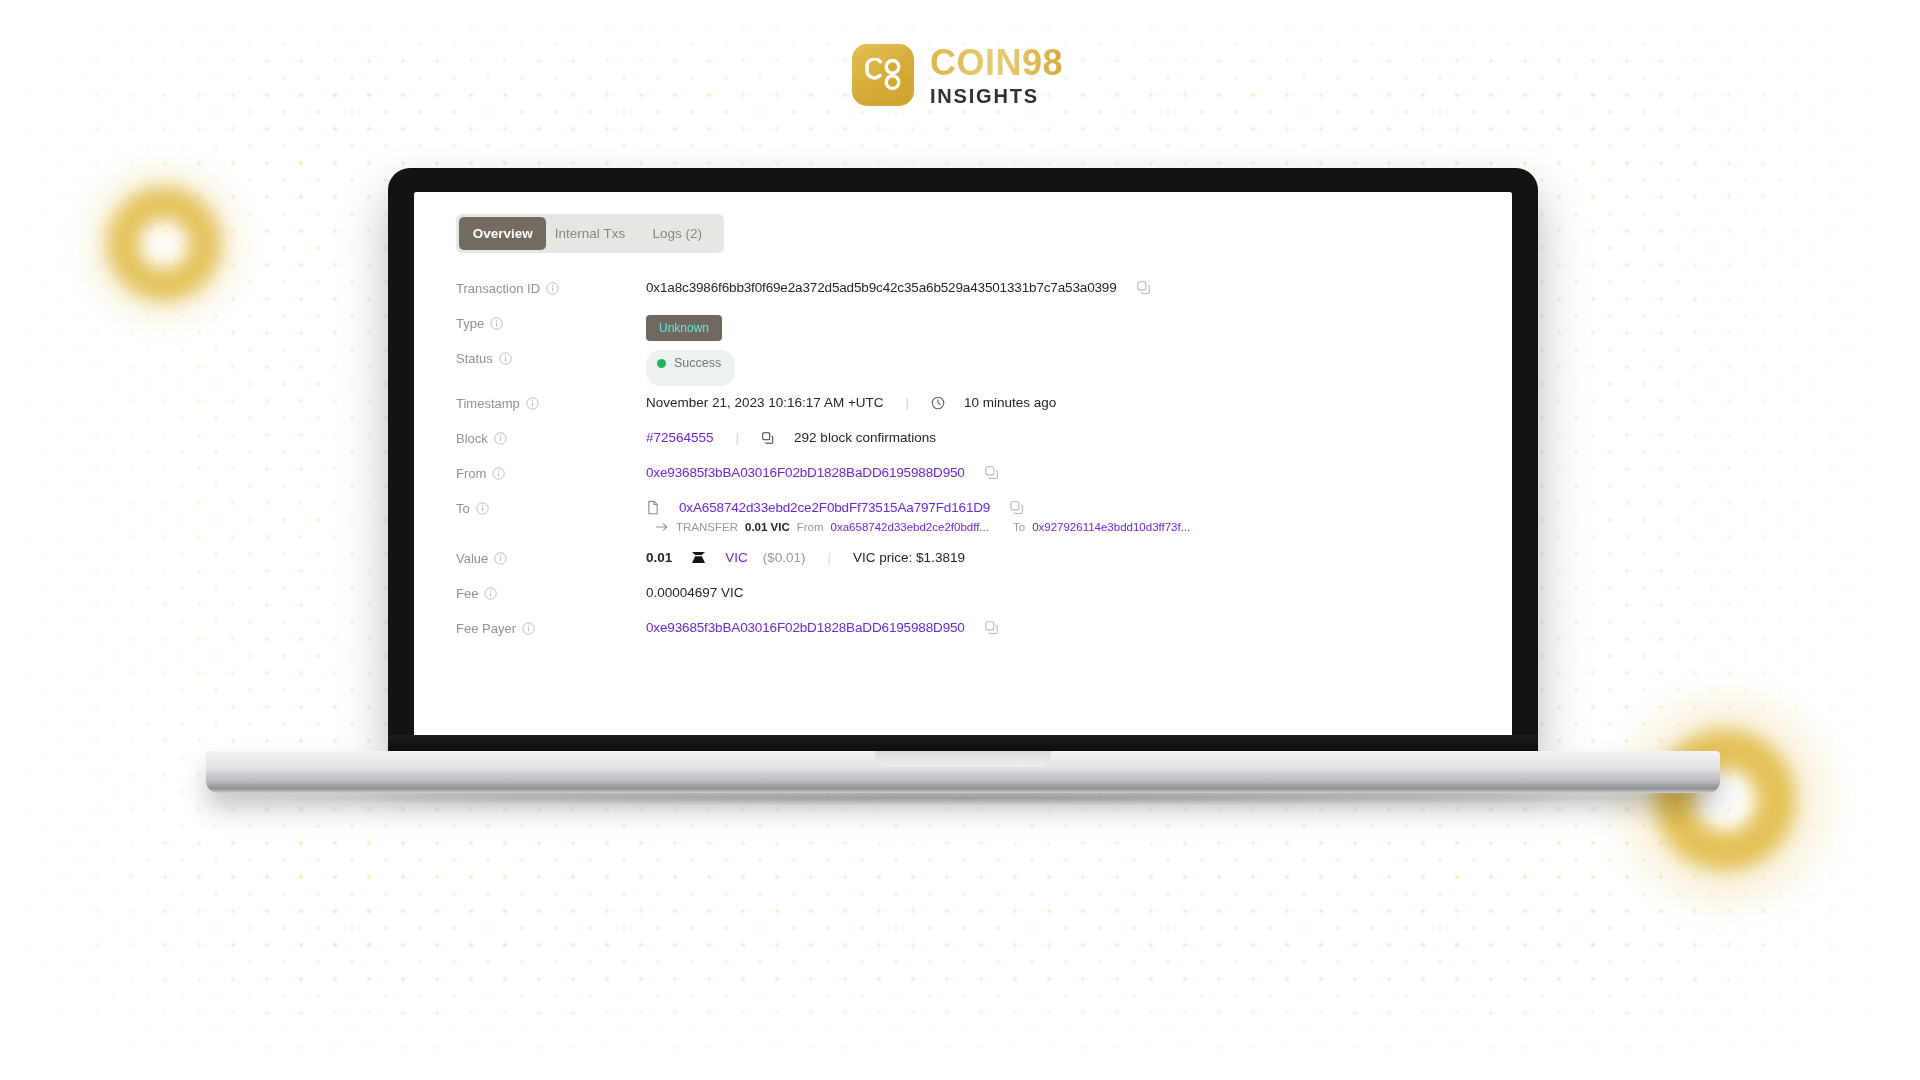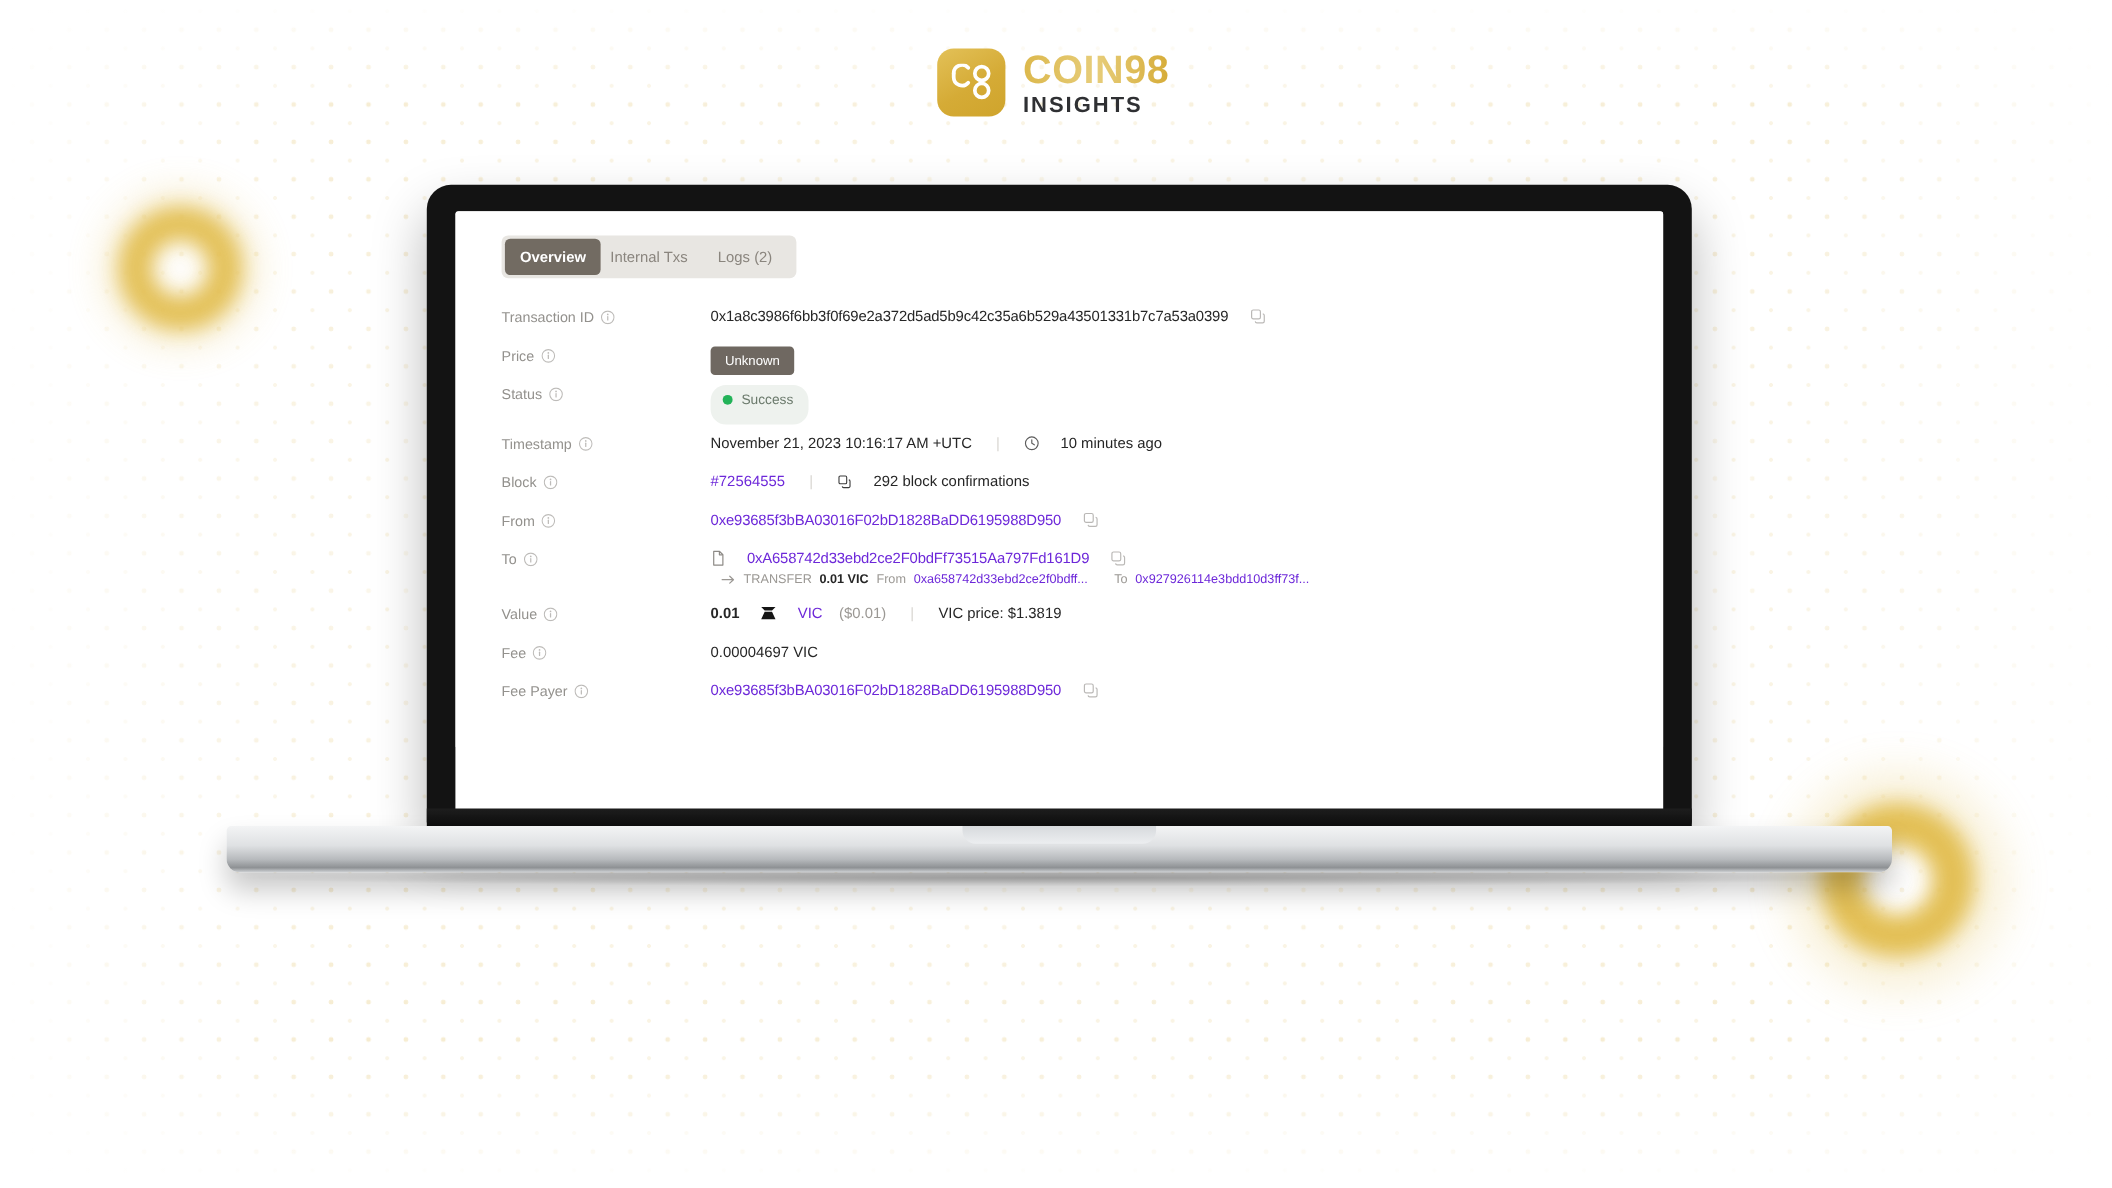--- a/index.html
+++ b/index.html
@@ -138,21 +138,21 @@
   .row-value { font-size: 13.5px; color: #262626; display: flex; align-items: center; flex-wrap: wrap; gap: 19px; padding-top: 1px; }
   .mono { font-family: "Liberation Sans", sans-serif; letter-spacing: -.15px; }
   .gold { color: #6d28d9; }
   .muted { color: #9b9894; }
   .sep { color: #d9d6d2; margin: 0 3px; }
 
   .info-icon { width: 13px; height: 13px; flex: 0 0 13px; opacity: .65; }
   .copy-icon { width: 15px; height: 15px; flex: 0 0 15px; cursor: pointer; opacity: .6; }
 
   .chip-type {
-    background: #6f6861; color: #ffffff; font-size: 12px;
+    background: #6f6861; color: #5eead4; font-size: 12px;
     border-radius: 4px; padding: 6px 13px; display: inline-block;
   }
   .chip-status {
     background: #eef2ee; color: #6b7a6c; font-size: 12.5px;
     border-radius: 14px; padding: 6px 14px 16px 11px;
     display: inline-flex; align-items: center; gap: 8px;
   }
   .dot-green { width: 9px; height: 9px; border-radius: 50%; background: #22b358; display: inline-block; }
 
   .transfer-line {
@@ -222,21 +222,21 @@
                 <span class="mono nowrap">0x1a8c3986f6bb3f0f69e2a372d5ad5b9c42c35a6b529a43501331b7c7a53a0399</span>
                 <svg class="copy-icon" viewBox="0 0 18 18">
                     <rect x="2.2" y="2.2" width="9.6" height="9.6" rx="1.8" fill="none" stroke="#8d8a86" stroke-width="1.3"></rect>
                     <path d="M6.2 14.6a1.8 1.8 0 0 0 1.8 1.6h6.2a1.8 1.8 0 0 0 1.8-1.8V8.2a1.8 1.8 0 0 0-1.6-1.8" fill="none" stroke="#8d8a86" stroke-width="1.3"></path>
                   </svg>
               </div>
             </div>
 
             <div class="row">
               <div class="row-label">
-                <span>Price</span>
+                <span>Type</span>
                 <svg class="info-icon" viewBox="0 0 16 16">
                     <circle cx="8" cy="8" r="7" fill="none" stroke="#9b9894" stroke-width="1.2"></circle>
                     <circle cx="8" cy="4.7" r=".95" fill="#9b9894"></circle>
                     <rect x="7.3" y="6.6" width="1.4" height="5" rx=".6" fill="#9b9894"></rect>
                   </svg>
               </div>
               <div class="row-value">
                 <span class="chip-type">Unknown</span>
               </div>
             </div>

